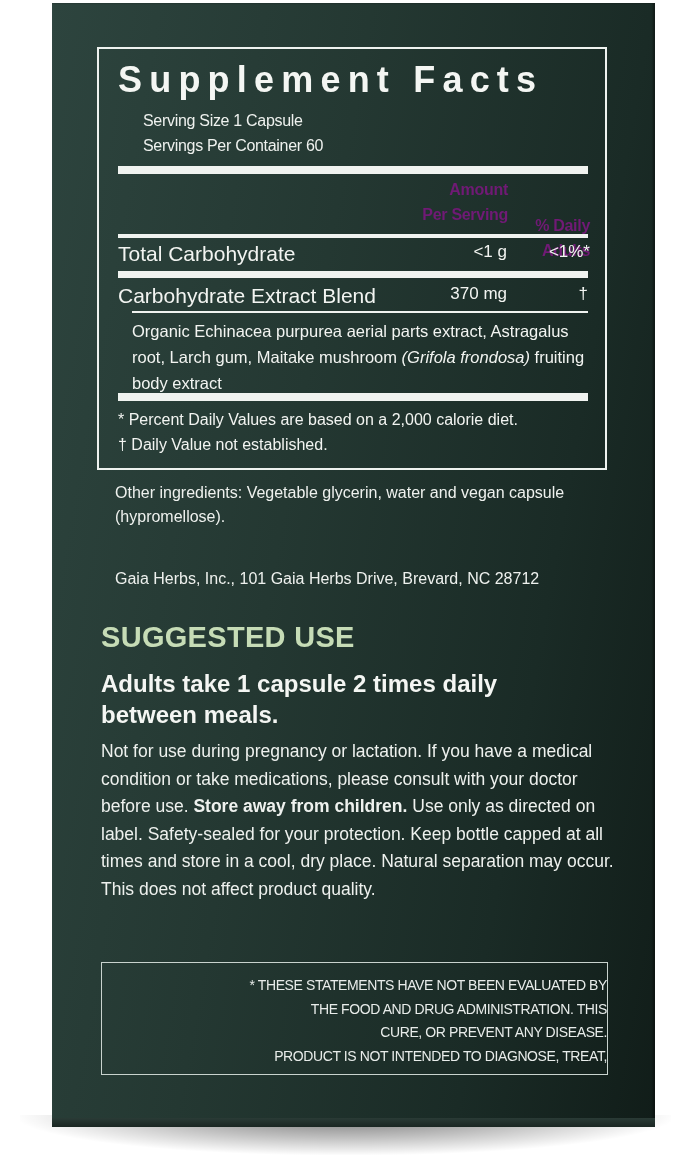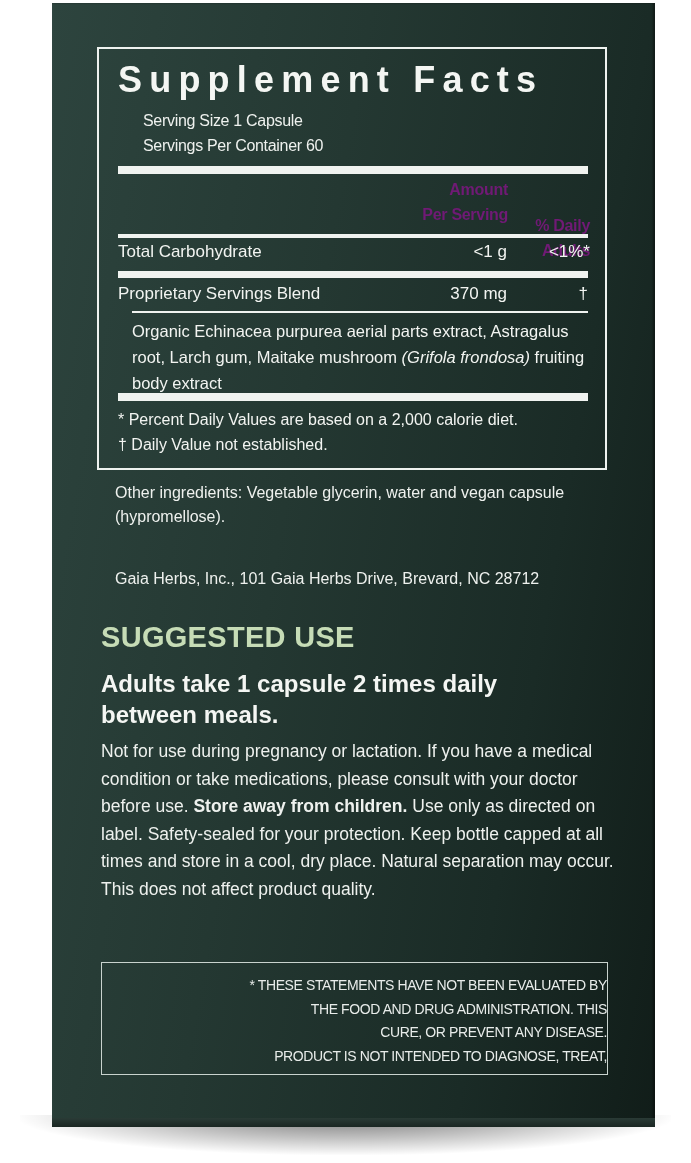--- a/index.html
+++ b/index.html
@@ -24,21 +24,21 @@
     position:absolute; left:97px; top:47px; width:506px; height:419px;
     border:2.5px solid #eef2ef;
   }
   .facts-title {
     position:absolute; left:19px; top:10px; font-size:36px; font-weight:bold;
     letter-spacing:7.2px; color:#f4f6f3; white-space:nowrap;
   }
   .serving { position:absolute; left:19px; font-size:16px; color:#eef1ee; white-space:nowrap; letter-spacing:-0.3px;margin-left:25px; }
   .bar { position:absolute; left:19px; width:470px; background:#f0f3f0; }
   .col-head { position:absolute; font-size:16px; font-weight:bold; text-align:right; line-height:25px; color:#701a75; letter-spacing:-0.3px; }
-  .row-label { position:absolute; left:19px; font-size:17px; white-space:nowrap; }
+  .row-label { position:absolute; left:19px; font-size:21px; white-space:nowrap; }
   .row-val { position:absolute; font-size:17px; text-align:right; white-space:nowrap; }
   .blend-desc { position:absolute; left:33px; top:269px; width:460px; font-size:16.5px; line-height:26px; }
   .foot { position:absolute; left:19px; font-size:16px; white-space:nowrap; }
   .plain { position:absolute; left:115px; font-size:16px; color:#eef1ee; line-height:24px; }
   .sug-title { position:absolute; left:101px; top:621px; font-size:29px; font-weight:bold; color:#c6dcb6; letter-spacing:0.3px; }
   .sug-direction { position:absolute; left:101px; top:668px; font-size:24px; font-weight:bold; line-height:31px; color:#f4f6f3; width:420px; }
   .warning { position:absolute; left:101px; top:738px; width:520px; font-size:17.5px; line-height:27.5px; color:#eef1ee; }
   .warning b { font-weight:bold; }
   .fda-box {
     position:absolute; left:101px; top:962px; width:505px; height:111px;
@@ -76,21 +76,21 @@
 
   <div>
     <div class="row-label" style="top:193px;">Total Carbohydrate</div>
     <div class="row-val" style="top:193px; right:98px;">&lt;1 g</div>
     <div class="row-val" style="top:193px; right:15px;">&lt;1%*</div>
   </div>
 
   <div class="bar" style="top:222px; height:7px;"></div>
 
   <div>
-    <div class="row-label" style="top:235px;">Proprietary Servings Blend</div>
+    <div class="row-label" style="top:235px;">Carbohydrate Extract Blend</div>
     <div class="row-val" style="top:235px; right:98px;">370 mg</div>
     <div class="row-val" style="top:235px; right:17px;">†</div>
   </div>
 
   <div class="bar" style="top:262px; left:33px; width:456px; height:1.5px;"></div>
 
   <div class="blend-desc"><span>Organic Echinacea purpurea aerial parts extract, Astragalus root, Larch gum, Maitake mushroom </span><i>(Grifola frondosa)</i><span> fruiting body extract</span></div>
 
   <div class="bar" style="top:344px; height:8px;"></div>
 

